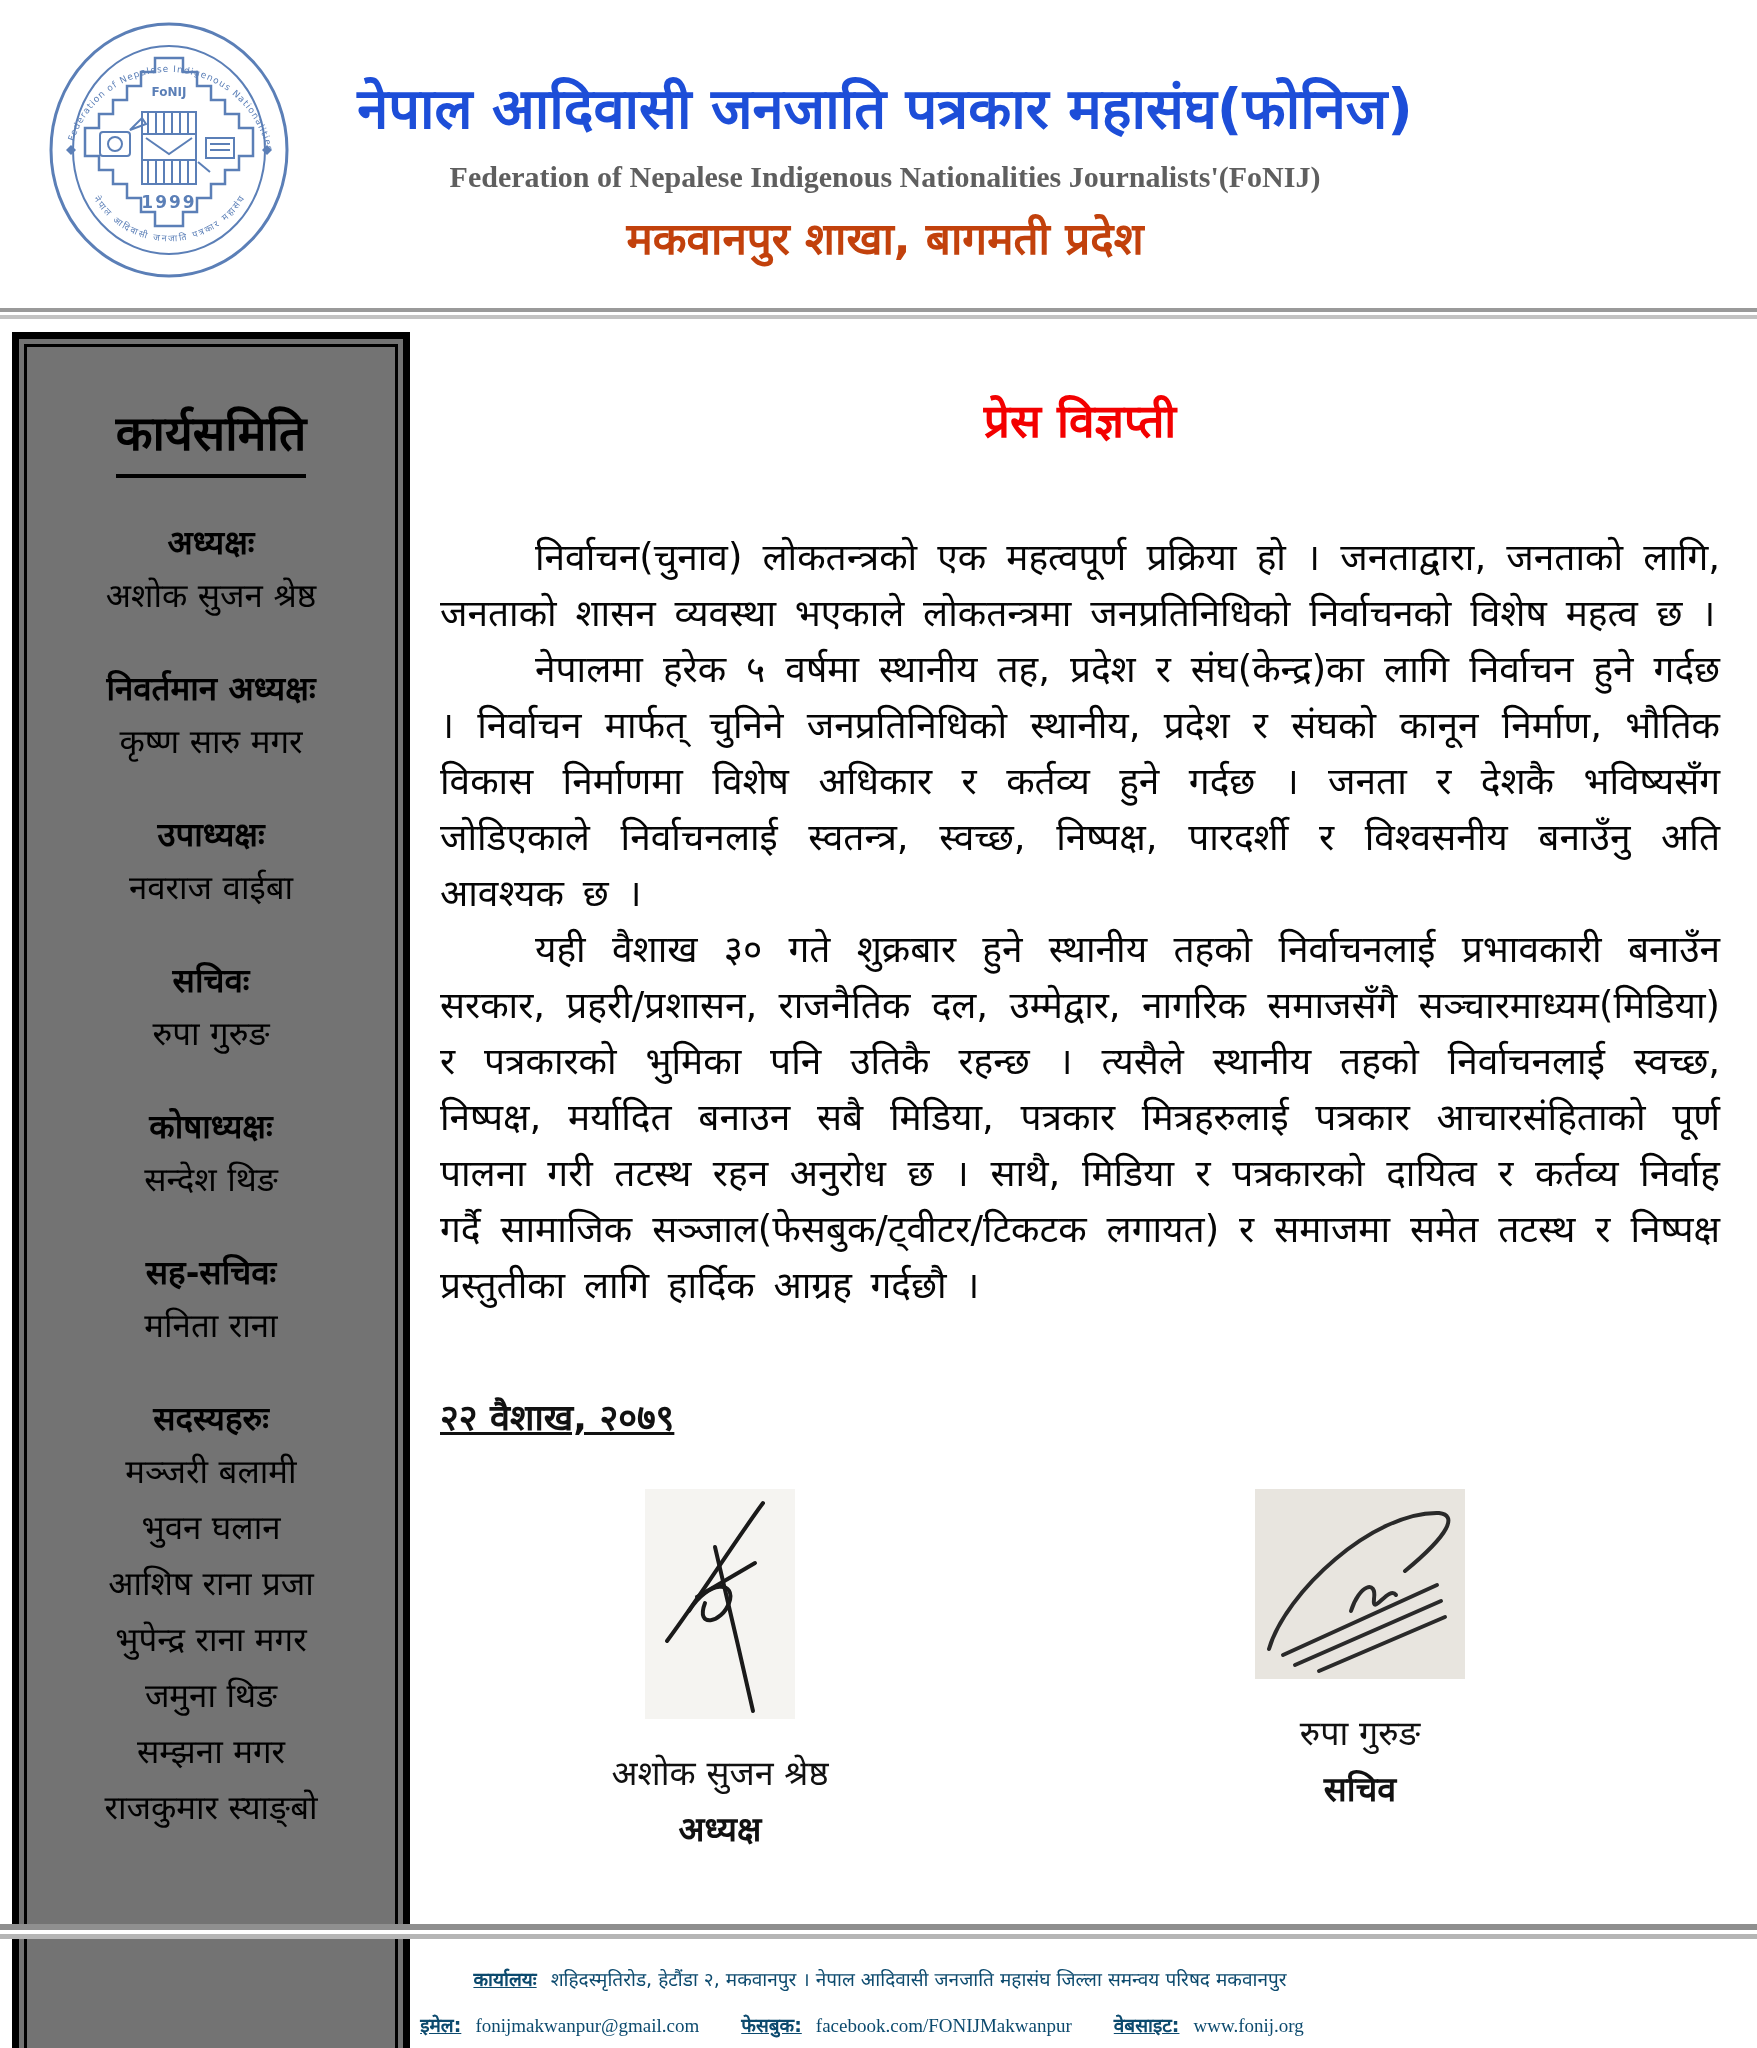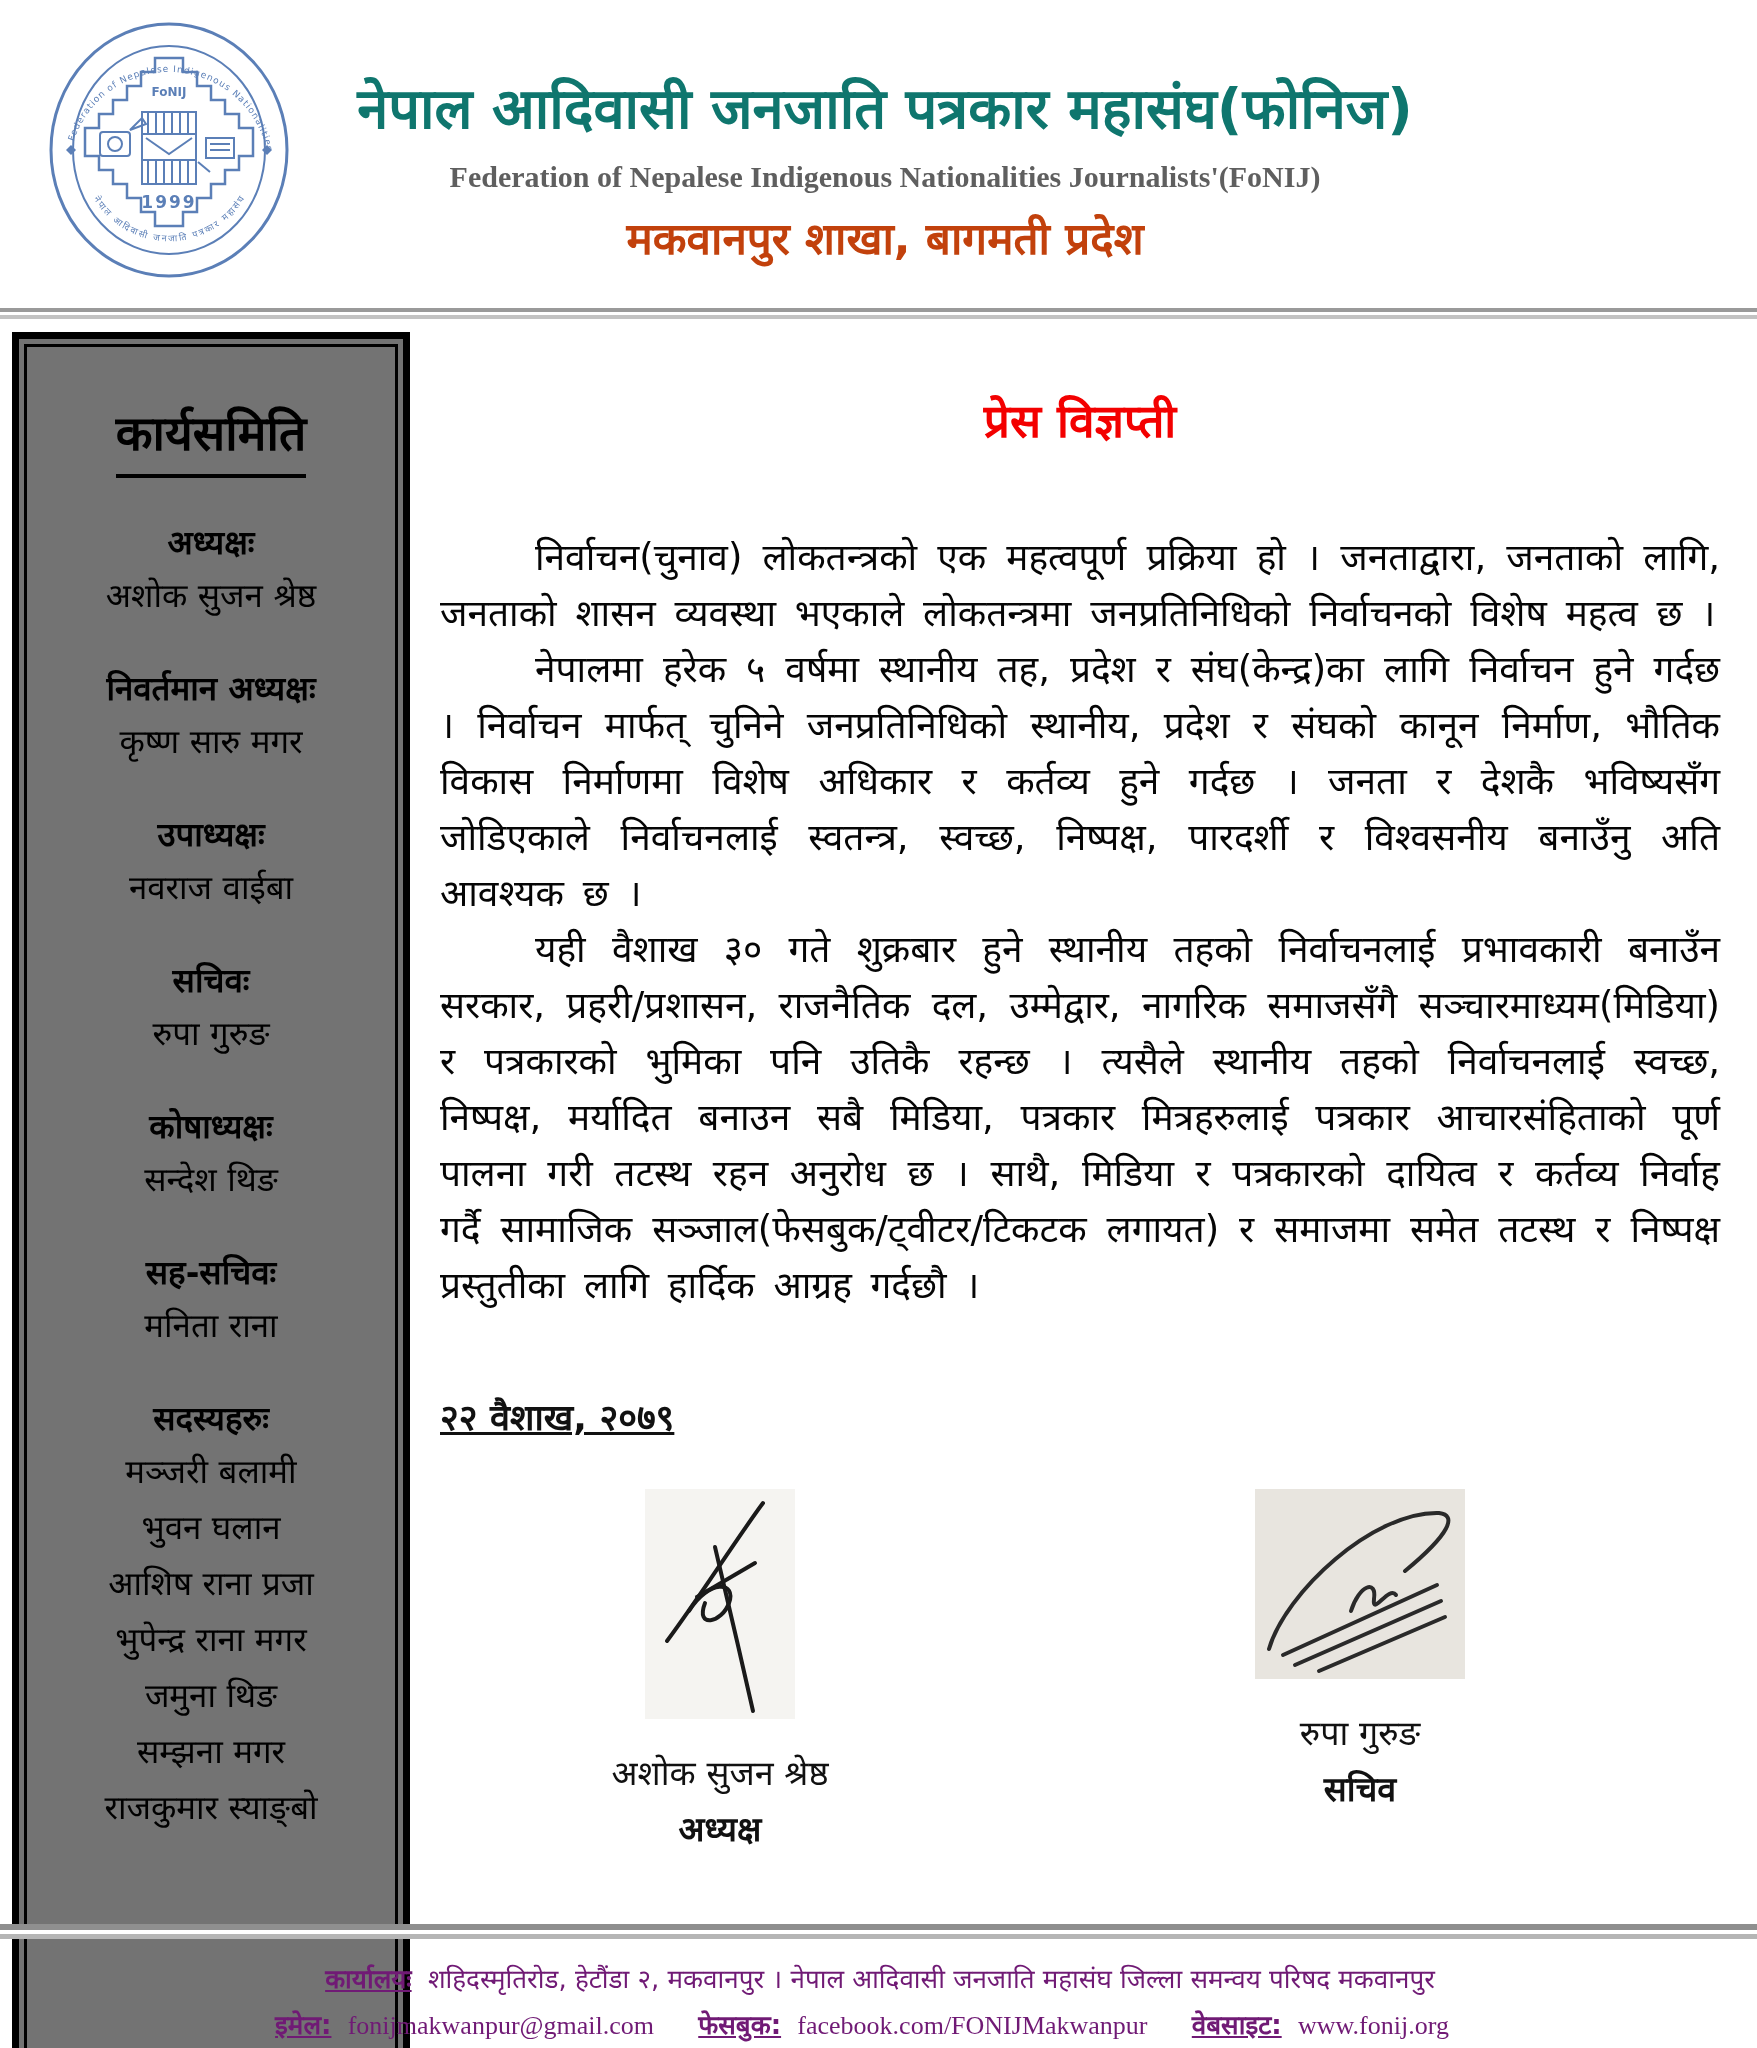--- a/index.html
+++ b/index.html
@@ -2,21 +2,21 @@
 <html><head>
 <meta charset="utf-8">
 <style>
   html,body{margin:0;padding:0;background:#ffffff;}
   .page{position:relative;width:1757px;height:2048px;background:#ffffff;overflow:hidden;
         font-family:"DejaVu Sans","Liberation Sans",sans-serif;color:#000;}
 
   
   .logo{position:absolute;left:38px;top:12px;width:262px;height:272px;}
   .title-block{position:absolute;left:270px;top:70px;width:1230px;text-align:center;}
-  .org-nepali{font-size:56px;line-height:78px;font-weight:bold;color:#0f766e;}
+  .org-nepali{font-size:56px;line-height:78px;font-weight:bold;color:#1d4ed8;}
   .org-english{font-size:30px;line-height:46px;font-weight:bold;color:#5f5f5f;
                font-family:"Liberation Serif","DejaVu Serif",serif;margin-top:6px;}
   .branch{font-size:44px;line-height:62px;font-weight:bold;color:#c2410c;margin-top:8px;}
   .header-divider{position:absolute;left:0;top:308px;width:1757px;height:12px;}
   .header-divider .l1{height:4px;background:#9a9a9a;}
   .header-divider .l2{height:3px;background:#ffffff;}
   .header-divider .l3{height:4px;background:#c2c2c2;}
 
   
   .side-box{position:absolute;left:12px;top:332px;width:398px;height:2033px;
@@ -43,21 +43,21 @@
   .sig-img{display:inline-block;}
   .sig-name{margin-top:26px;font-size:34px;color:#111;}
   .sig-role{margin-top:10px;font-size:34px;font-weight:bold;color:#111;}
 
   
   .footer-divider{position:absolute;left:0;top:1924px;width:1757px;}
   .footer-divider .l1{height:6px;background:#8f8f8f;}
   .footer-divider .l2{height:4px;background:#ffffff;}
   .footer-divider .l3{height:5px;background:#b5b5b5;}
   .footer{position:absolute;left:110px;top:1956px;width:1540px;text-align:center;
-          color:#701a75;font-size:26px;line-height:46px;}
+          color:#0c4a6e;font-size:19px;line-height:46px;}
   .footer-label{font-weight:bold;text-decoration:underline;margin-right:8px;}
   .footer-chunk{margin-right:36px;white-space:nowrap;}
   .footer .latin{font-family:"Liberation Serif","DejaVu Serif",serif;}
 </style>
 </head>
 <body>
 
 <div class="page">
 
   <div class="logo">

